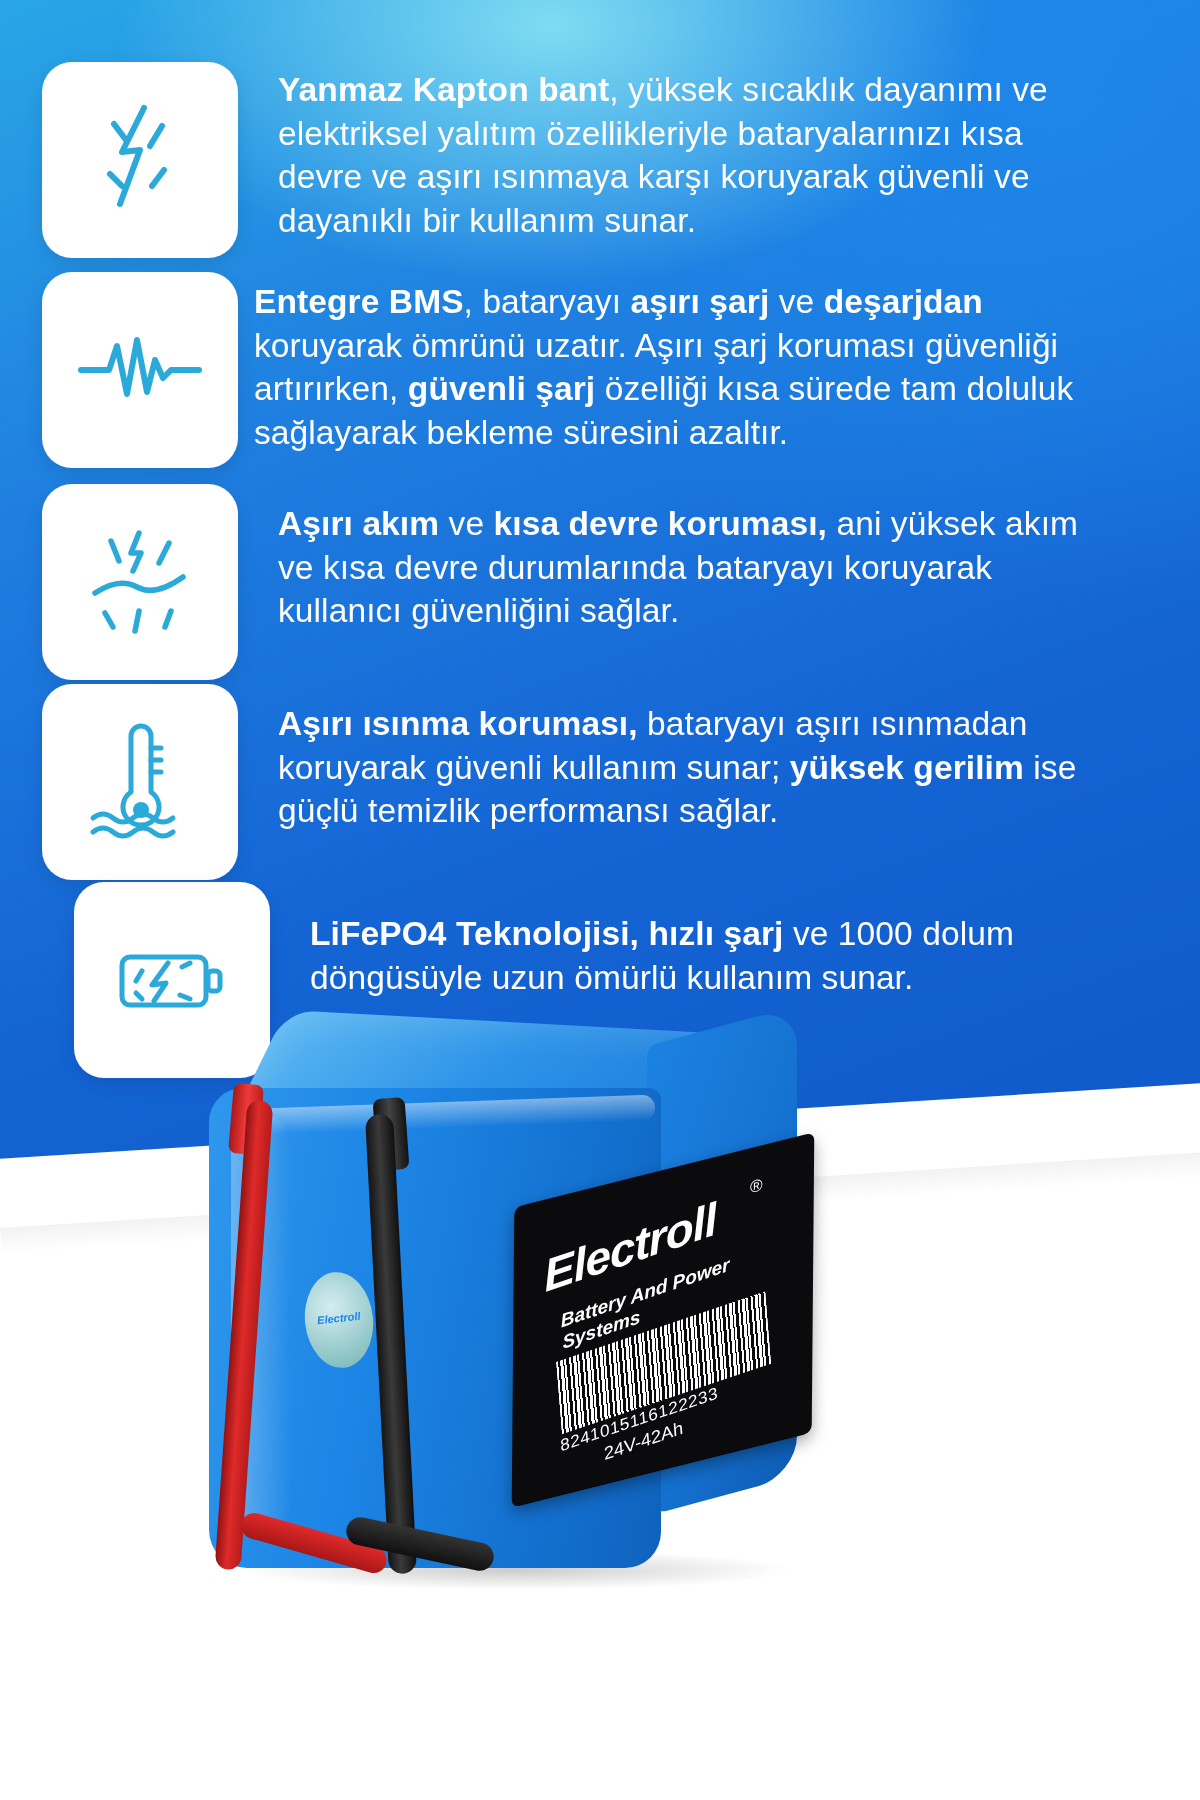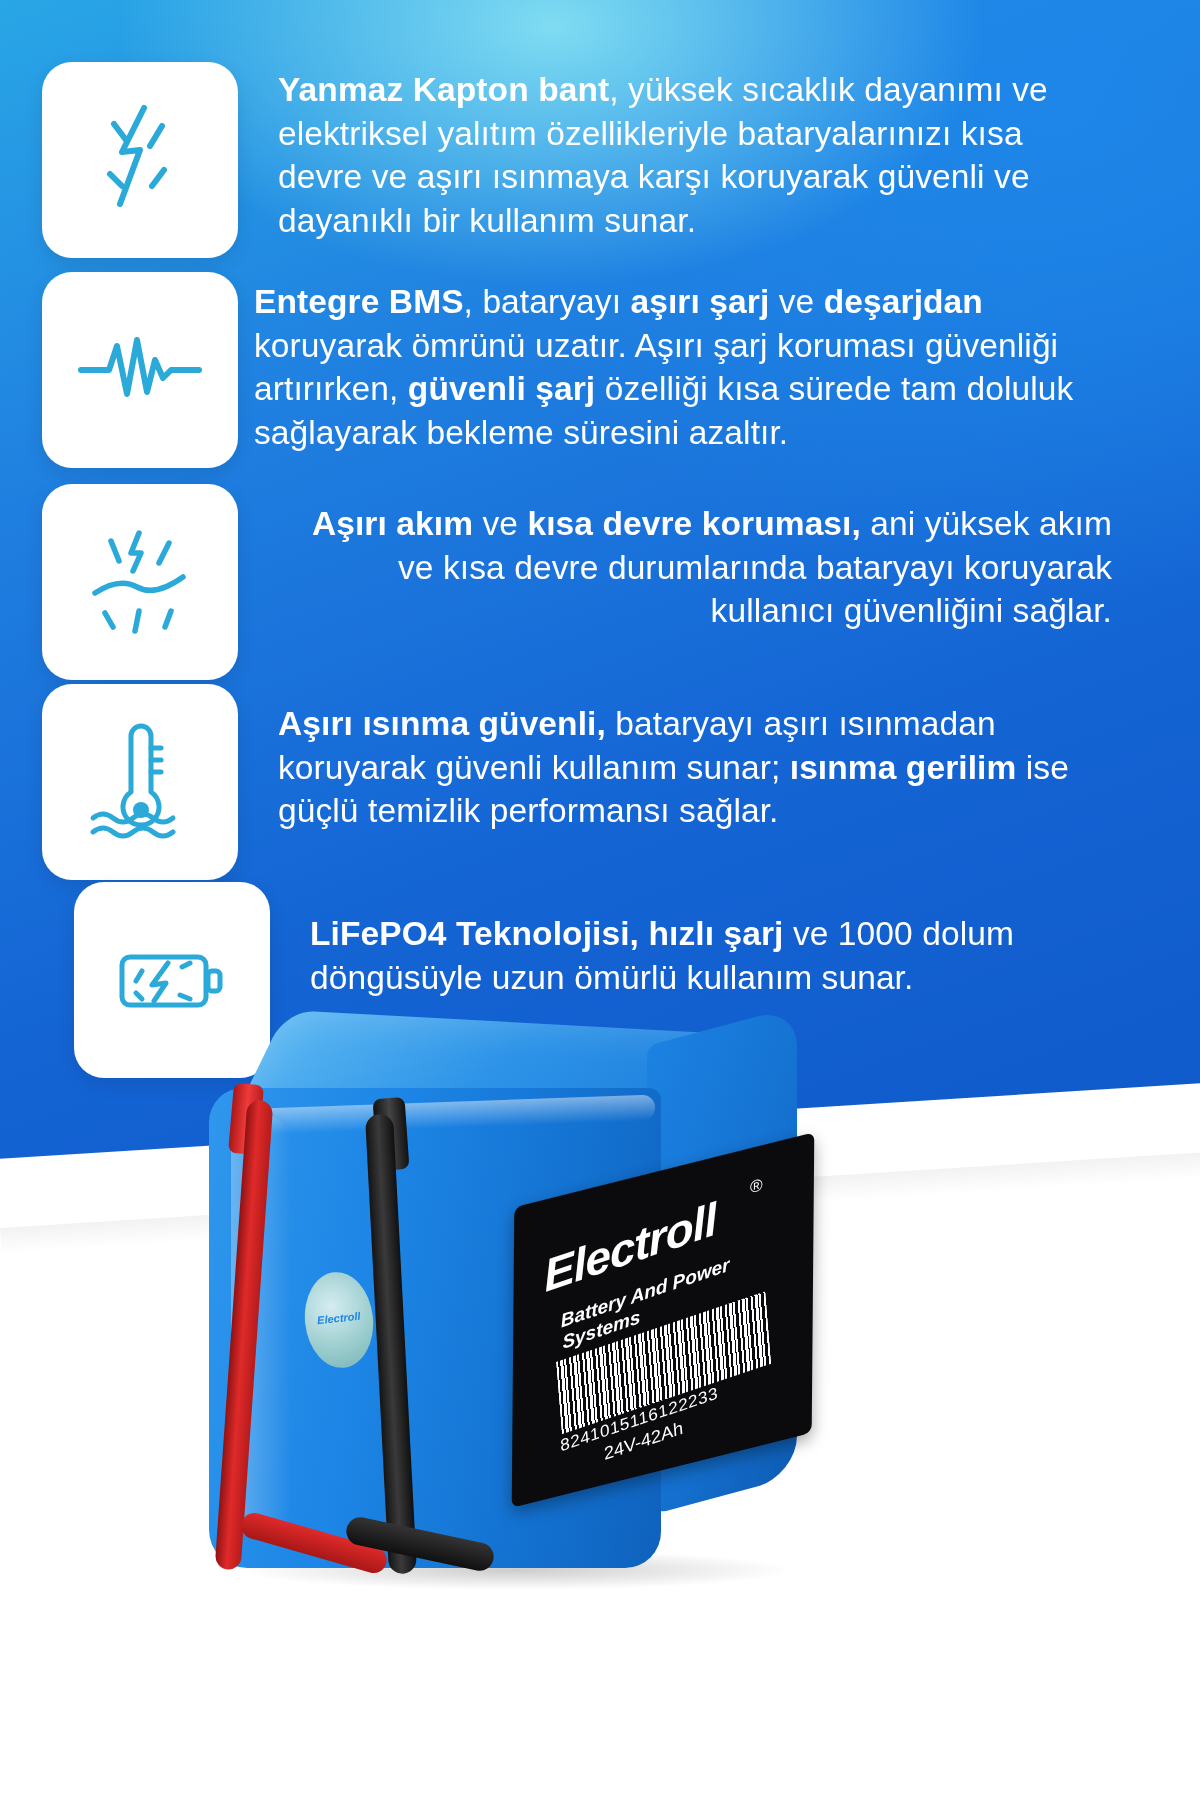--- a/index.html
+++ b/index.html
@@ -103,21 +103,21 @@
   .feature-text b { font-weight: bold; }
 
   .r1 { top: 62px; }
   .r2 { top: 272px; }
   .r3 { top: 484px; }
   .r4 { top: 684px; }
   .r5 { top: 882px; margin-left: 32px; }
 
   .r1 .feature-text { padding-top: 6px; }
   .r2 .feature-text { padding-top: 8px; margin-left: 16px; }
-  .r3 .feature-text { padding-top: 18px; text-align: right; }
+  .r3 .feature-text { padding-top: 18px; }
   .r4 .feature-text { padding-top: 18px; }
   .r5 .feature-text { padding-top: 30px; }
 
   
   .product {
     position: absolute;
     left: 195px;
     top: 1010px;
     width: 720px;
     height: 650px;
@@ -403,21 +403,21 @@
             <g fill="none" stroke="#2ba9d8" stroke-width="5" stroke-linecap="round" stroke-linejoin="round">
               <path d="M46 14 a10 10 0 0 1 20 0 v56 a18 18 0 1 1 -20 0 z"></path>
               <circle cx="56" cy="88" r="8" fill="#2ba9d8" stroke="none"></circle>
               <path d="M66 26 h10 M66 38 h10 M66 50 h10"></path>
               <path d="M8 96 q10 -8 20 0 t20 0 t20 0 t20 0"></path>
               <path d="M8 110 q10 -8 20 0 t20 0 t20 0 t20 0"></path>
             </g>
           </svg>
         </span>
       </div>
-      <div class="feature-text"><b>Aşırı ısınma güvenli,</b> bataryayı aşırı ısınmadan koruyarak güvenli kullanım sunar; <b>ısınma gerilim</b> ise güçlü temizlik performansı sağlar.</div>
+      <div class="feature-text"><b>Aşırı ısınma koruması,</b> bataryayı aşırı ısınmadan koruyarak güvenli kullanım sunar; <b>yüksek gerilim</b> ise güçlü temizlik performansı sağlar.</div>
     </div>
 
     <div class="feature-row r5">
       <div class="icon-tile">
         <span>
           <svg width="120" height="86" viewBox="0 0 120 86">
             <g fill="none" stroke="#2ba9d8" stroke-width="5" stroke-linecap="round" stroke-linejoin="round">
               <rect x="10" y="20" width="84" height="48" rx="8"></rect>
               <rect x="96" y="34" width="12" height="20" rx="4"></rect>
               <path d="M56 26 L40 48 L54 46 L42 64"></path>

